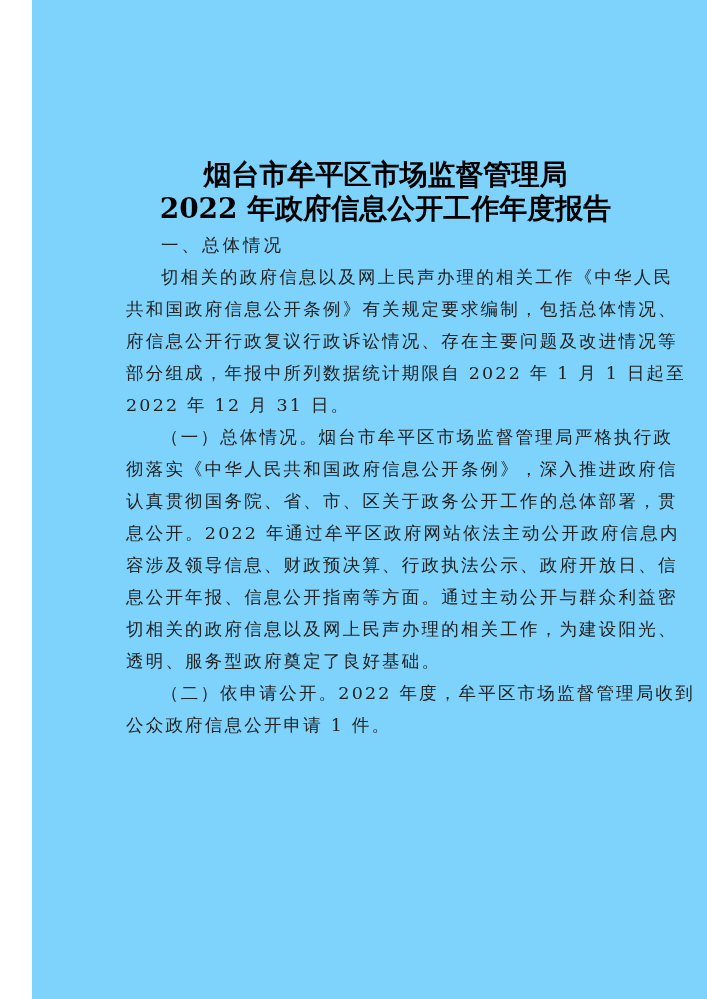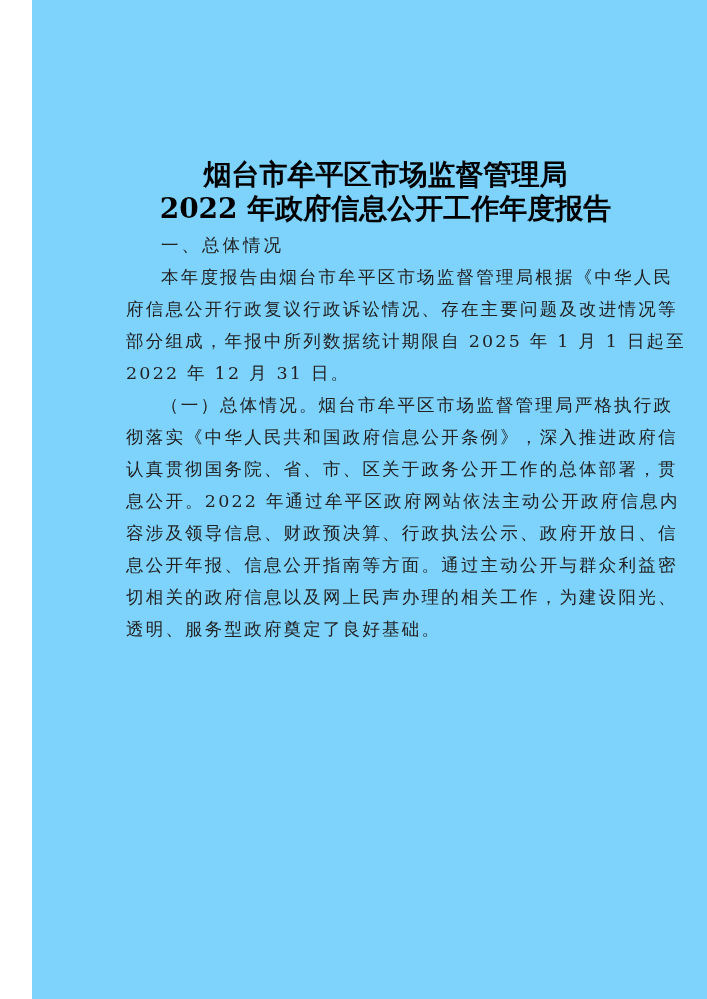--- a/index.html
+++ b/index.html
@@ -73,32 +73,37 @@
 
   <div class="title">
     <div>烟台市牟平区市场监督管理局</div>
     <div>2022 年政府信息公开工作年度报告</div>
   </div>
 
   <div class="body">
     <span class="section-heading">一、总体情况</span>
 
     <div>
-      <span class="line indent">本年度报告由烟台市牟平区市场监督管理局根据《中华人民</span>
+      <span class="line indent">切相关的政府信息以及网上民声办理的相关工作《中华人民</span>
+      <span class="line">共和国政府信息公开条例》有关规定要求编制，包括总体情况、</span>
       <span class="line">府信息公开行政复议行政诉讼情况、存在主要问题及改进情况等</span>
-      <span class="line">部分组成，年报中所列数据统计期限自 2025 年 1 月 1 日起至</span>
+      <span class="line">部分组成，年报中所列数据统计期限自 2022 年 1 月 1 日起至</span>
       <span class="line last">2022 年 12 月 31 日。</span>
     </div>
 
     <div>
       <span class="line indent">（一）总体情况。烟台市牟平区市场监督管理局严格执行政</span>
       <span class="line">彻落实《中华人民共和国政府信息公开条例》，深入推进政府信</span>
       <span class="line">认真贯彻国务院、省、市、区关于政务公开工作的总体部署，贯</span>
       <span class="line">息公开。2022 年通过牟平区政府网站依法主动公开政府信息内</span>
       <span class="line">容涉及领导信息、财政预决算、行政执法公示、政府开放日、信</span>
       <span class="line">息公开年报、信息公开指南等方面。通过主动公开与群众利益密</span>
       <span class="line">切相关的政府信息以及网上民声办理的相关工作，为建设阳光、</span>
       <span class="line last">透明、服务型政府奠定了良好基础。</span>
     </div>
 
+    <div>
+      <span class="line indent">（二）依申请公开。2022 年度，牟平区市场监督管理局收到</span>
+      <span class="line last">公众政府信息公开申请 1 件。</span>
+    </div>
   </div>
 
 </div>
 
 </body></html>

